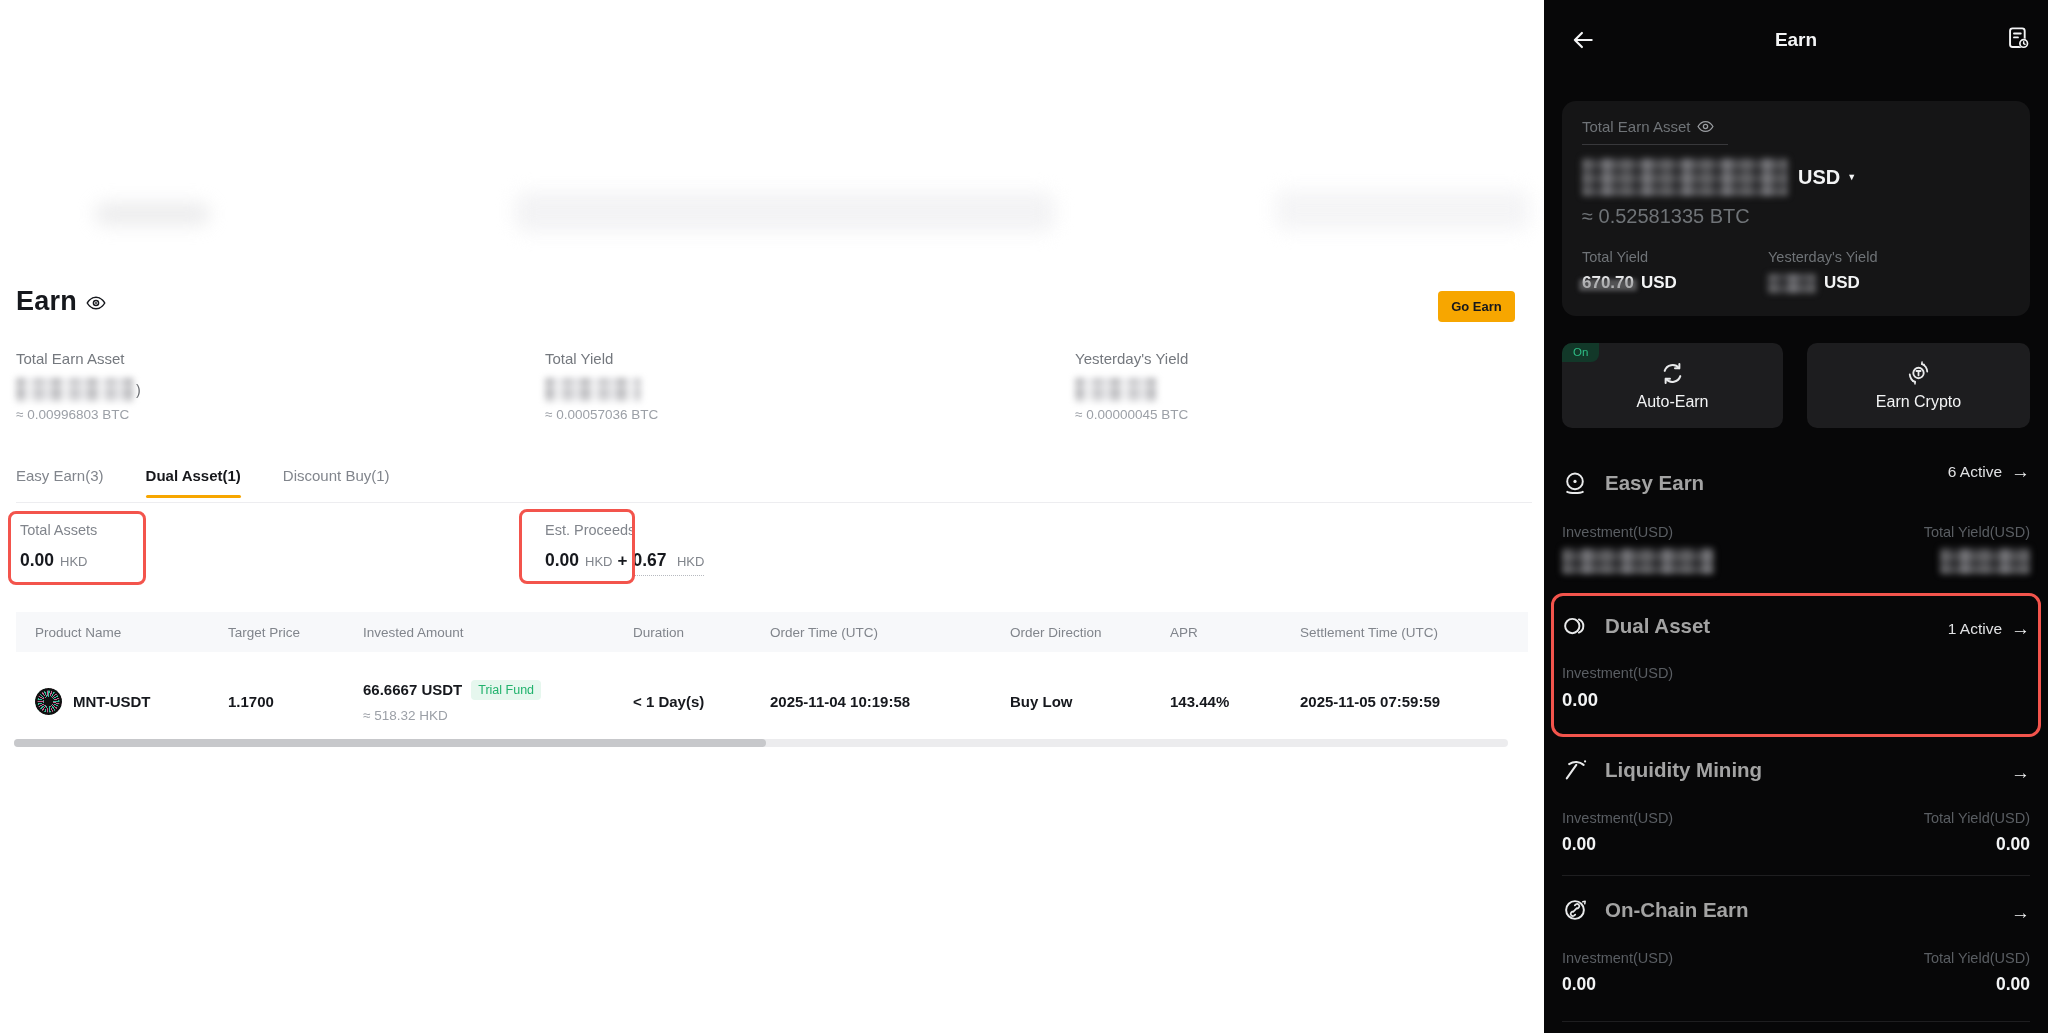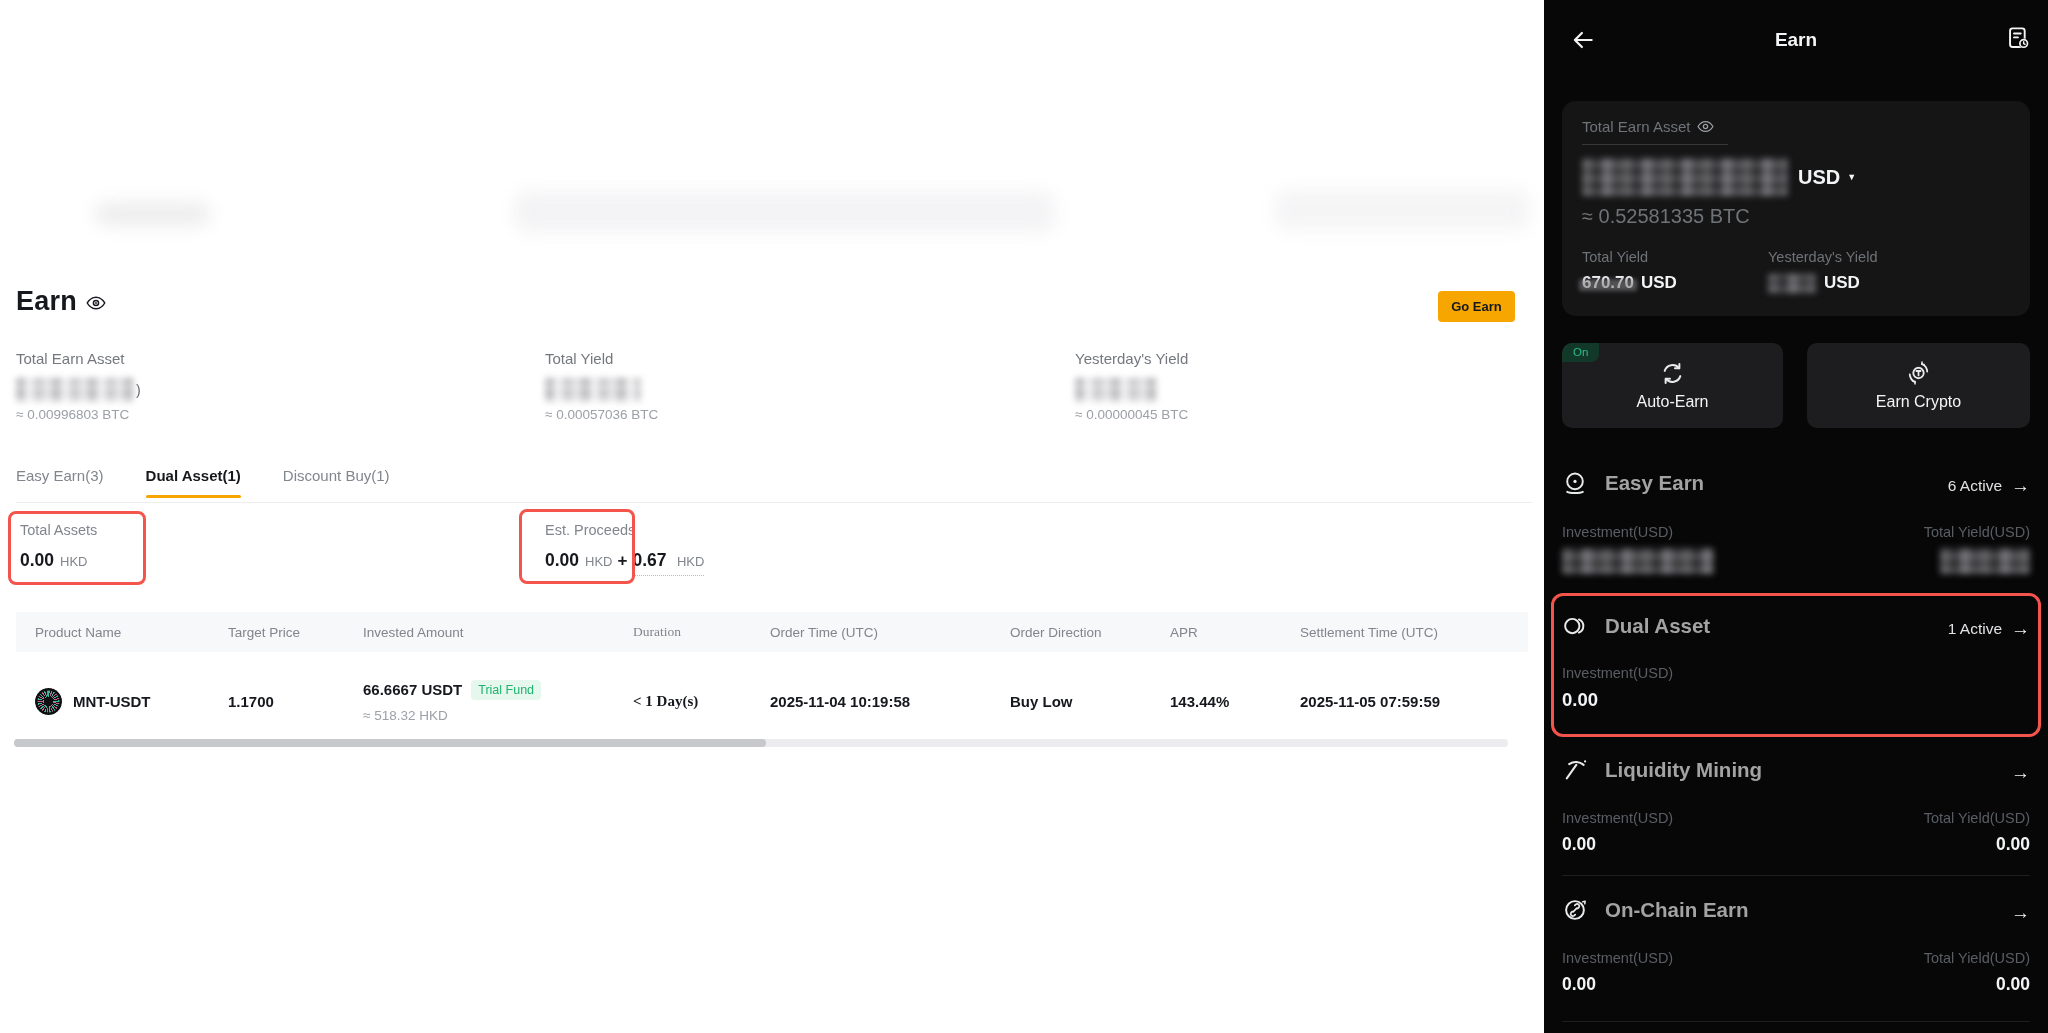--- a/index.html
+++ b/index.html
@@ -59,21 +59,21 @@
   .hl-ta{left:8px;top:511px;width:138px;height:74px;}
   .hl-ep{left:519px;top:509px;width:116px;height:75px;}
 
   .table{position:absolute;left:16px;top:612px;width:1512px;}
   .thead{display:flex;height:40px;align-items:center;background:#f7f8fa;}
   .trow{display:flex;margin-top:10px;min-height:78px;align-items:center;}
   .tcell{flex:0 0 auto;}
   .tcell:nth-child(1){width:212px;padding-left:19px;}
   .tcell:nth-child(2){width:135px;}
   .tcell:nth-child(3){width:270px;}
-  .tcell:nth-child(4){width:137px;font-family:Liberation Serif, serif;}
+  .tcell:nth-child(4){width:137px;}
   .tcell:nth-child(5){width:240px;}
   .tcell:nth-child(6){width:160px;}
   .tcell:nth-child(7){width:130px;}
   .tcell:nth-child(8){flex:1 1 auto;}
   .thead .tcell{font-size:13.5px;color:#81858c;}
   .trow .tcell{font-size:15px;font-weight:700;color:#16181d;}
   .prod{display:flex;align-items:center;gap:11px;}
   .coin{width:27px;height:27px;border-radius:50%;flex:0 0 auto;
     background:
       radial-gradient(circle at center,#101010 0 24%,rgba(0,0,0,0) 25%),
@@ -316,21 +316,21 @@
     </div>
 
     <div class="sec-title" style="top:470px;">
       <svg class="sec-icon" viewBox="0 0 24 24">
         <circle cx="12" cy="10.5" r="7.2" fill="none" stroke="#e9eaeb" stroke-width="1.8"></circle>
         <circle cx="12" cy="10.5" r="1.5" fill="#e9eaeb"></circle>
         <path d="M4.8 20.2c2.5 1.4 11.9 1.4 14.4 0" fill="none" stroke="#e9eaeb" stroke-width="1.8" stroke-linecap="round"></path>
       </svg>
       <span class="sec-name">Easy Earn</span>
     </div>
-    <div class="sec-right" style="top:475px;text-align:right;">
+    <div class="sec-right" style="top:461px;text-align:right;">
       <span class="sec-status">6 Active</span>
       <span class="sec-arrow">→</span>
     </div>
     <div class="sec-label lft" style="top:524px;">Investment(USD)</div>
     <div class="sec-label rgt" style="top:524px;">Total Yield(USD)</div>
     <div class="blur-d" style="position:absolute;left:18px;top:548px;width:152px;height:26px;"></div>
     <div class="blur-d" style="position:absolute;right:18px;top:548px;width:90px;height:26px;"></div>
 
     <div class="sec-title" style="top:613px;">
       <svg class="sec-icon" viewBox="0 0 24 24">

